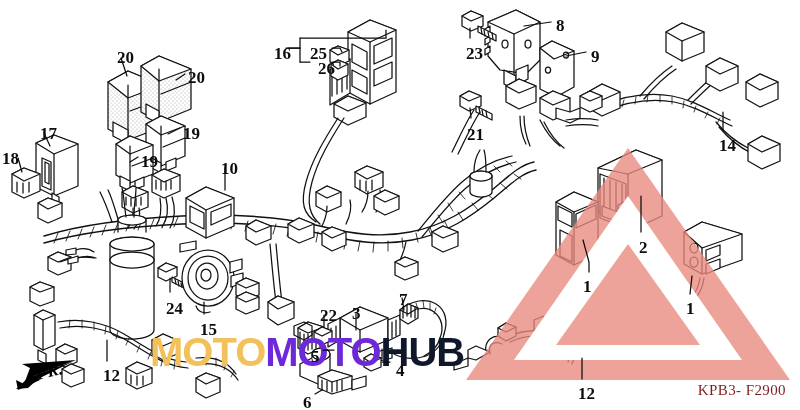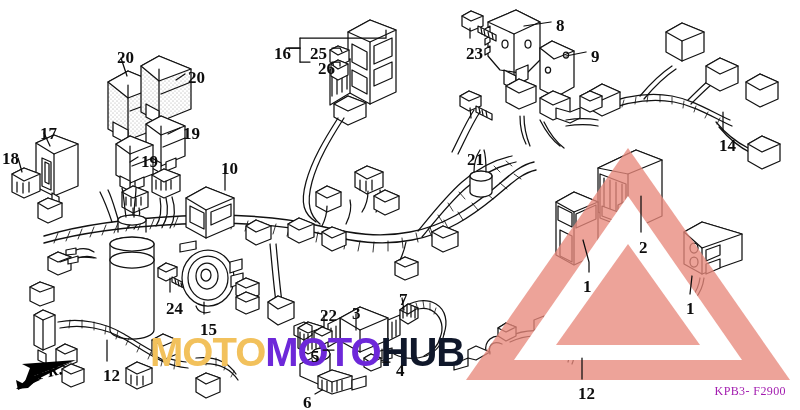--- a/index.html
+++ b/index.html
@@ -5,22 +5,22 @@
 <style>
   html,body{margin:0;padding:0;background:#ffffff;}
   body{width:800px;height:410px;overflow:hidden;
        font-family:"Liberation Serif", serif;}
   #stage{position:relative;width:800px;height:410px;background:#fff;}
   #art{position:absolute;left:0;top:0;width:800px;height:410px;}
   #wm{position:absolute;left:0;top:0;width:800px;height:410px;pointer-events:none;}
   .cal{position:absolute;font-family:"Liberation Serif", serif;
        font-weight:700;color:#0d0d0d;line-height:1;white-space:nowrap;}
   .cal.n{font-size:17px;}
-  #code{position:absolute;right:14px;bottom:11px;font-size:12px;
-        letter-spacing:.4px;color:#a21caf;font-family:"Liberation Serif",serif;}
+  #code{position:absolute;right:14px;bottom:11px;font-size:15px;
+        letter-spacing:.4px;color:#7f1d1d;font-family:"Liberation Serif",serif;}
   #fr{position:absolute;left:36px;bottom:28px;font-size:17px;font-weight:700;
       font-style:italic;color:#000;transform:rotate(-13deg);}
   #wmtext{position:absolute;left:150px;top:330px;width:640px;height:48px;}
   #wmtext span{font-family:"Liberation Sans", sans-serif;font-weight:700;
        font-size:40px;letter-spacing:-1px;}
 </style>
 </head>
 <body>
 
 <div id="stage">
@@ -590,21 +590,21 @@
       <div class="cal n" style="left: 686px; top: 300px;">1</div>
       <div class="cal n" style="left: 719px; top: 137px;">14</div>
       <div class="cal n" style="left: 200px; top: 321px;">15</div>
       <div class="cal n" style="left: 274px; top: 45px;">16</div>
       <div class="cal n" style="left: 40px; top: 125px;">17</div>
       <div class="cal n" style="left: 2px; top: 150px;">18</div>
       <div class="cal n" style="left: 183px; top: 125px;">19</div>
       <div class="cal n" style="left: 141px; top: 153px;">19</div>
       <div class="cal n" style="left: 117px; top: 49px;">20</div>
       <div class="cal n" style="left: 188px; top: 69px;">20</div>
-      <div class="cal n" style="left: 467px; top: 126px; margin-top: 25px;">21</div>
+      <div class="cal n" style="left: 467px; top: 126px;">21</div>
       <div class="cal n" style="left: 320px; top: 307px;">22</div>
       <div class="cal n" style="left: 466px; top: 45px;">23</div>
       <div class="cal n" style="left: 166px; top: 300px;">24</div>
       <div class="cal n" style="left: 310px; top: 45px;">25</div>
       <div class="cal n" style="left: 318px; top: 60px;">26</div>
     </div>
 
   <div id="fr">FR.</div>
   <svg style="position:absolute;left:14px;bottom:18px;width:64px;height:34px;z-index:4" viewBox="0 0 64 34">
     <path d="M62 2 L20 18 L26 22 L4 32 L2 22 L10 26 L16 10 L8 6 Z" fill="#000"></path>

